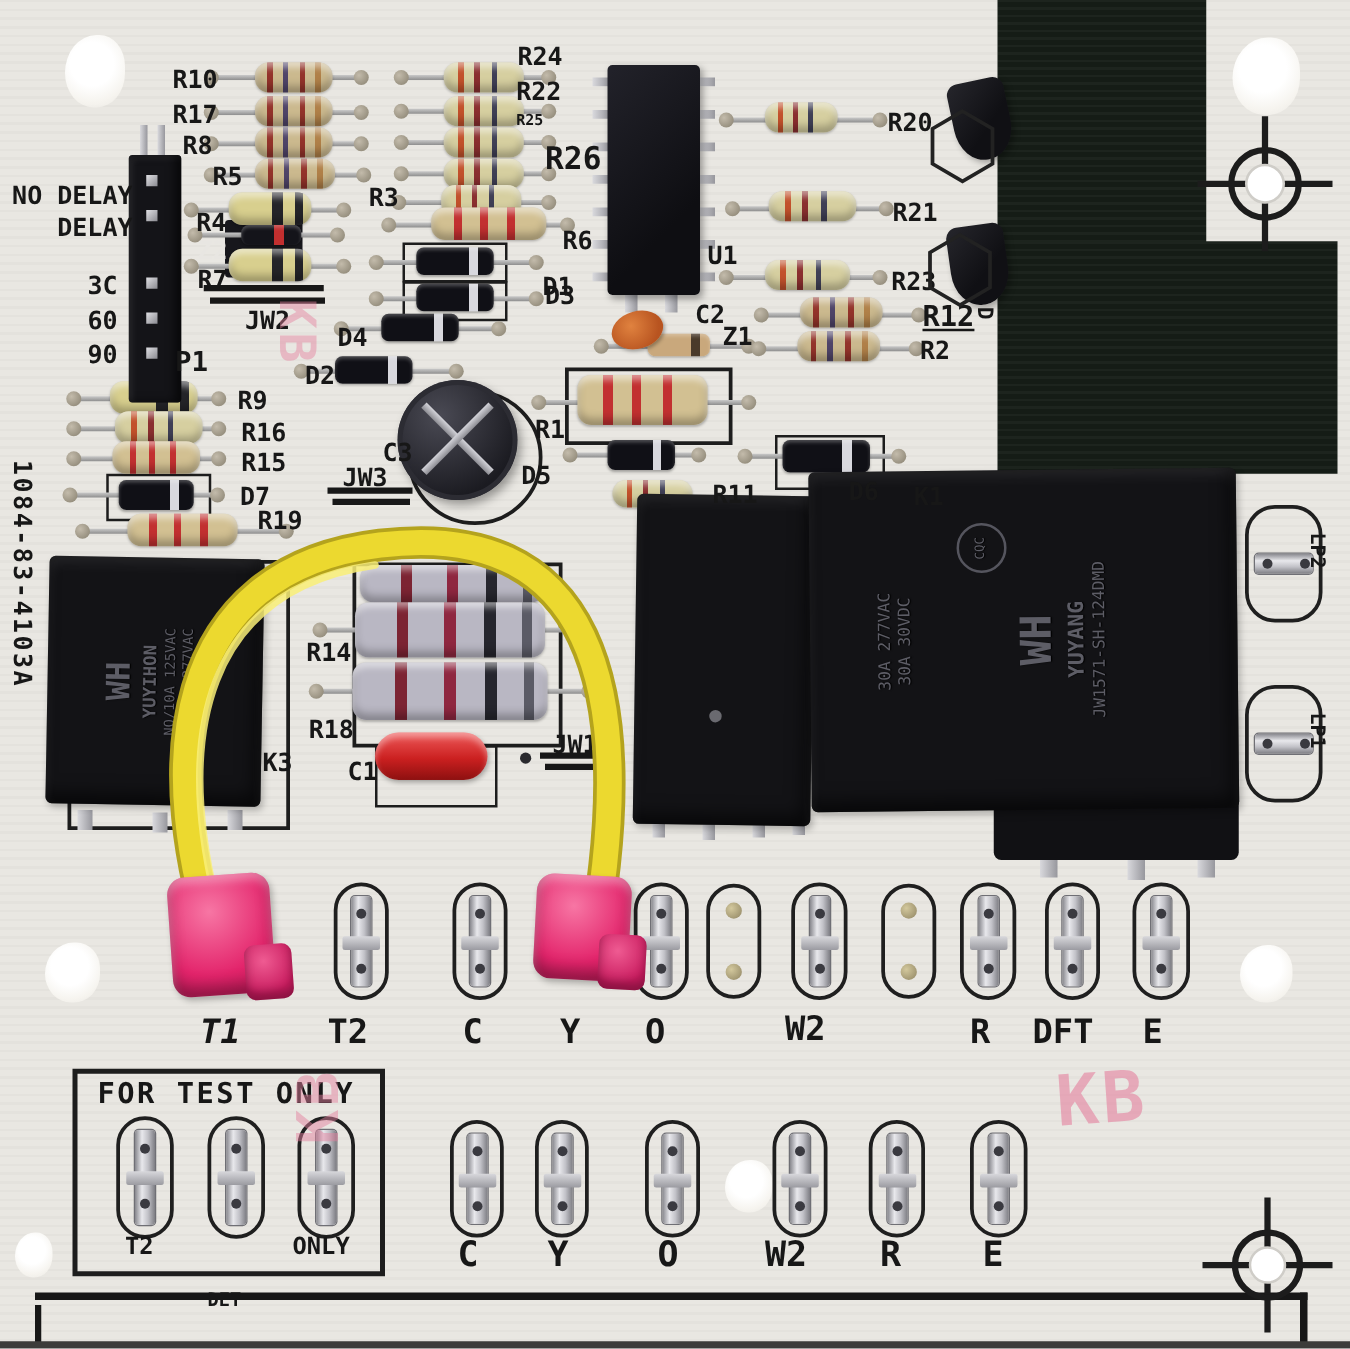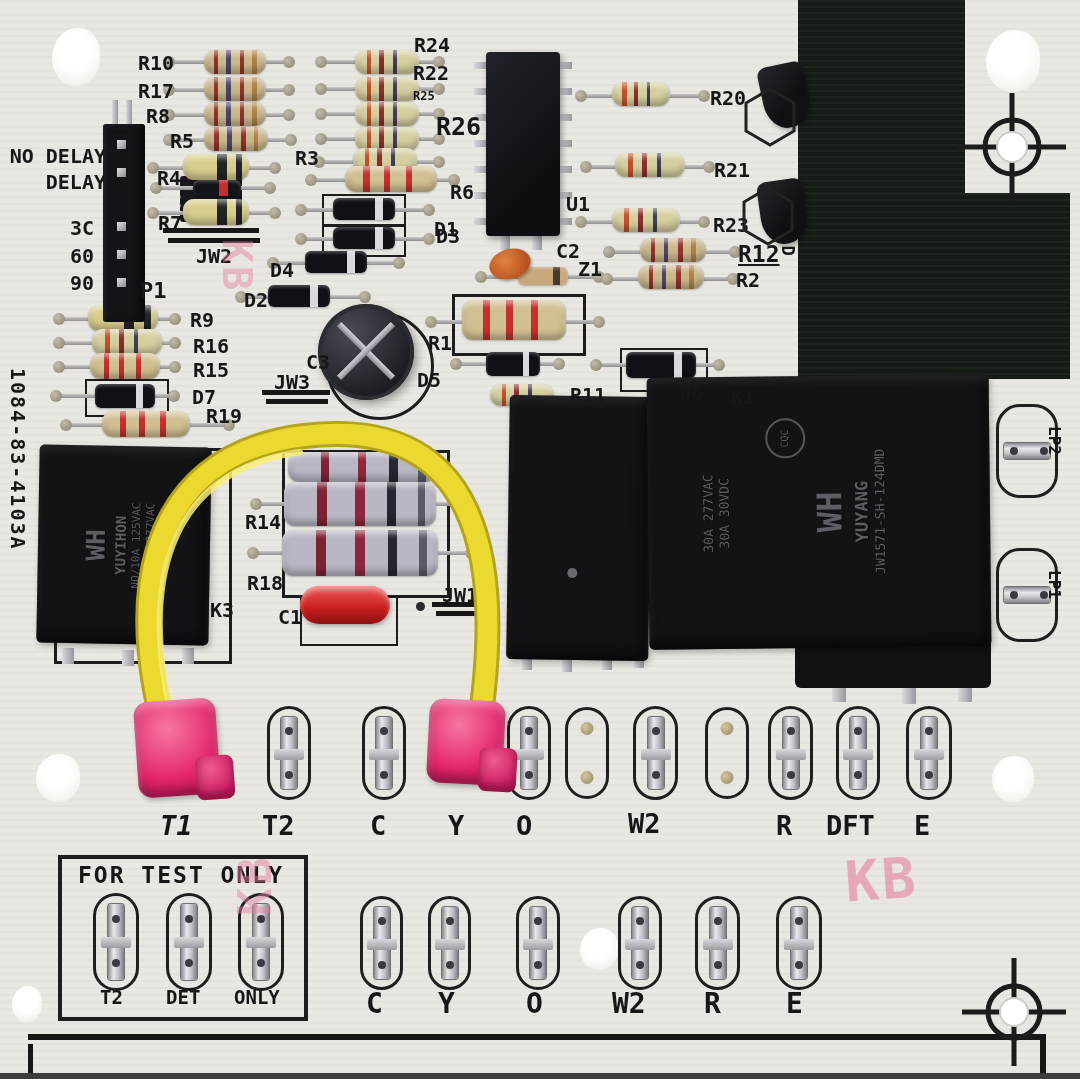--- a/index.html
+++ b/index.html
@@ -360,21 +360,21 @@
   <div class="oval" style="left:93px;top:893px;width:40px;height:92px;">
       <i class="tmetal"></i>
     </div>
   <div class="oval" style="left:166px;top:893px;width:40px;height:92px;">
       <i class="tmetal"></i>
     </div>
   <div class="oval" style="left:238px;top:893px;width:40px;height:92px;">
       <i class="tmetal"></i>
     </div>
   <div class="lbl" style="left:100px;top:988px;font-size:19px;">T2</div>
-  <div class="lbl" style="left:166px;top:988px;font-size:19px;text-align:center;">DET</div>
+  <div class="lbl" style="left:166px;top:1033px;font-size:15px;text-align:center;">DET</div>
   <div class="lbl" style="left:234px;top:988px;font-size:19px;">ONLY</div>
 
   <div class="oval" style="left:360px;top:896px;width:37px;height:88px;">
       <i class="tmetal"></i>
     </div>
   <div class="oval" style="left:428px;top:896px;width:37px;height:88px;">
       <i class="tmetal"></i>
     </div>
   <div class="oval" style="left:516px;top:896px;width:38px;height:88px;">
       <i class="tmetal"></i>

